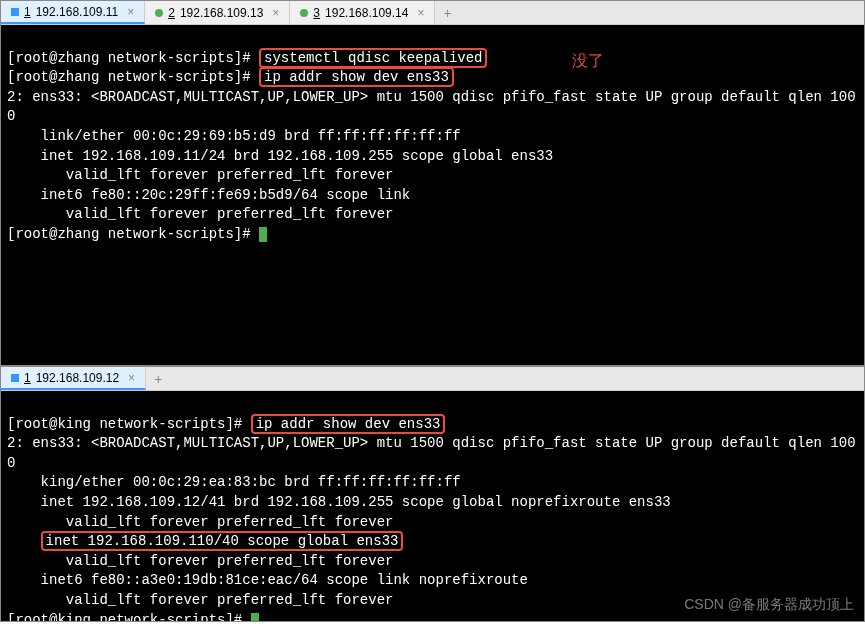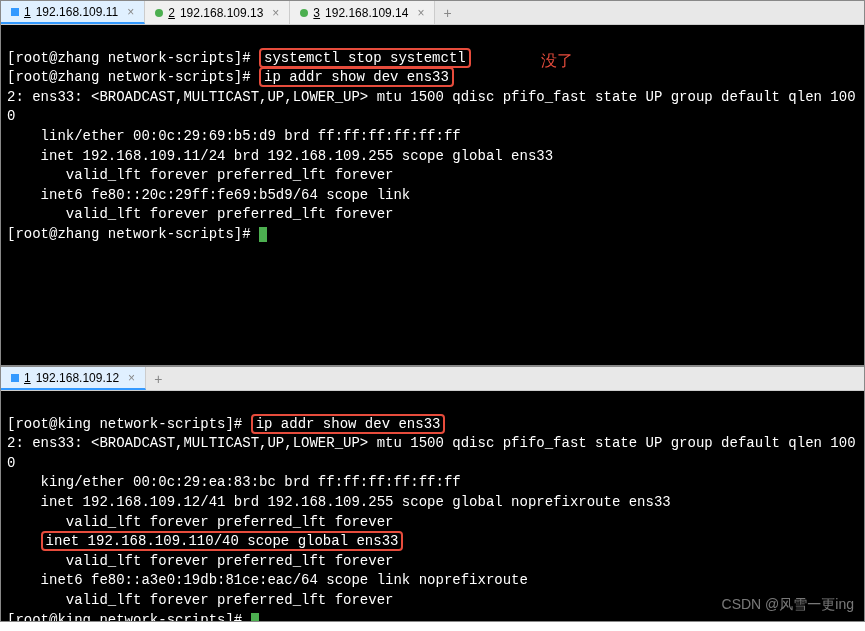--- a/index.html
+++ b/index.html
@@ -104,30 +104,30 @@
   <div class="tab">
     <span class="dot-green"></span>
     <span class="num">3</span>
     <span>192.168.109.14</span>
     <span class="close">×</span>
   </div>
   <div class="add-tab">+</div>
 </div>
 
 <div class="terminal top">
-<span>[root@zhang network-scripts]# </span><span class="red-box">systemctl stop systemctl</span>
+<span>[root@zhang network-scripts]# </span><span class="red-box">systemctl qdisc keepalived</span>
 <span>[root@zhang network-scripts]# </span><span class="red-box">ip addr show dev ens33</span>
 <span>2: ens33: &lt;BROADCAST,MULTICAST,UP,LOWER_UP&gt; mtu 1500 qdisc pfifo_fast state UP group default qlen 1000</span>
 <span>    link/ether 00:0c:29:69:b5:d9 brd ff:ff:ff:ff:ff:ff</span>
 <span>    inet 192.168.109.11/24 brd 192.168.109.255 scope global ens33</span>
 <span>       valid_lft forever preferred_lft forever</span>
 <span>    inet6 fe80::20c:29ff:fe69:b5d9/64 scope link</span>
 <span>       valid_lft forever preferred_lft forever</span>
 <span>[root@zhang network-scripts]# </span><span class="cursor"></span>
-<div class="annotation" style="top:25px; left:540px;">没了</div>
+<div class="annotation" style="top:25px; left:571px;">没了</div>
 </div>
 
 <div class="divider"></div>
 
 <div class="tab-bar">
   <div class="tab active">
     <span class="dot-blue"></span>
     <span class="num">1</span>
     <span>192.168.109.12</span>
     <span class="close">×</span>
@@ -139,14 +139,14 @@
 <span>[root@king network-scripts]# </span><span class="red-box">ip addr show dev ens33</span>
 <span>2: ens33: &lt;BROADCAST,MULTICAST,UP,LOWER_UP&gt; mtu 1500 qdisc pfifo_fast state UP group default qlen 1000</span>
 <span>    king/ether 00:0c:29:ea:83:bc brd ff:ff:ff:ff:ff:ff</span>
 <span>    inet 192.168.109.12/41 brd 192.168.109.255 scope global noprefixroute ens33</span>
 <span>       valid_lft forever preferred_lft forever</span>
 <span>    </span><span class="red-box">inet 192.168.109.110/40 scope global ens33</span>
 <span>       valid_lft forever preferred_lft forever</span>
 <span>    inet6 fe80::a3e0:19db:81ce:eac/64 scope link noprefixroute</span>
 <span>       valid_lft forever preferred_lft forever</span>
 <span>[root@king network-scripts]# </span><span class="cursor"></span>
-<div class="watermark">CSDN @风雪一更ing</div>
+<div class="watermark">CSDN @备服务器成功顶上</div>
 </div>
 
 </body></html>

